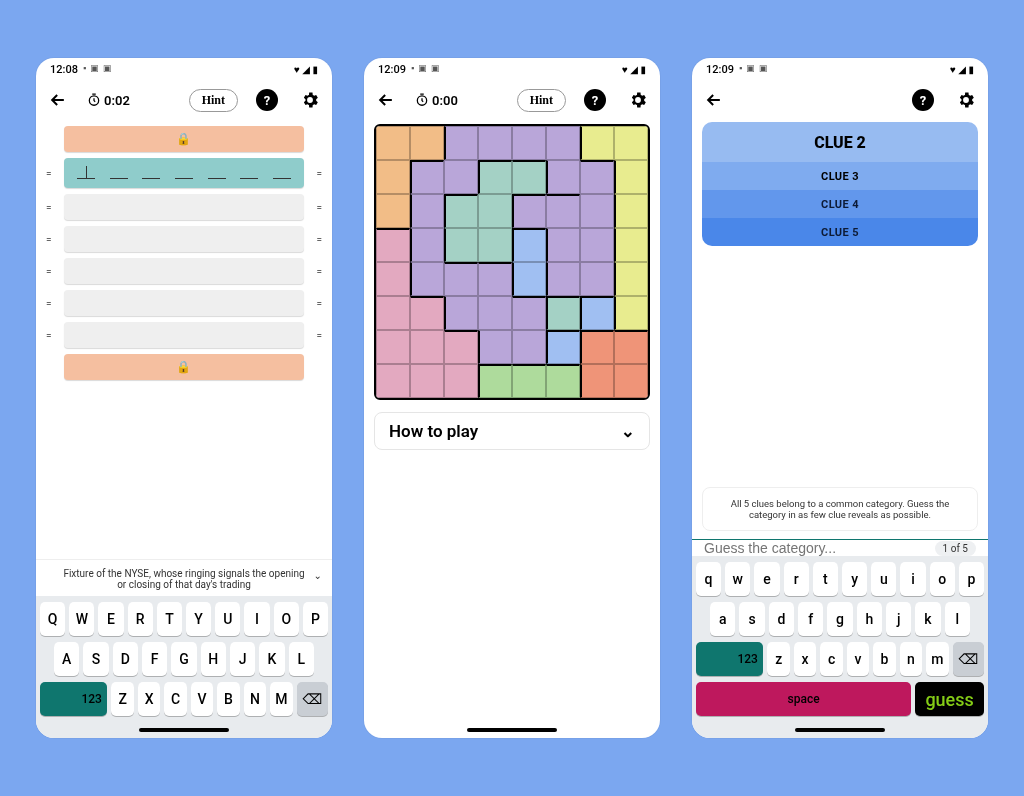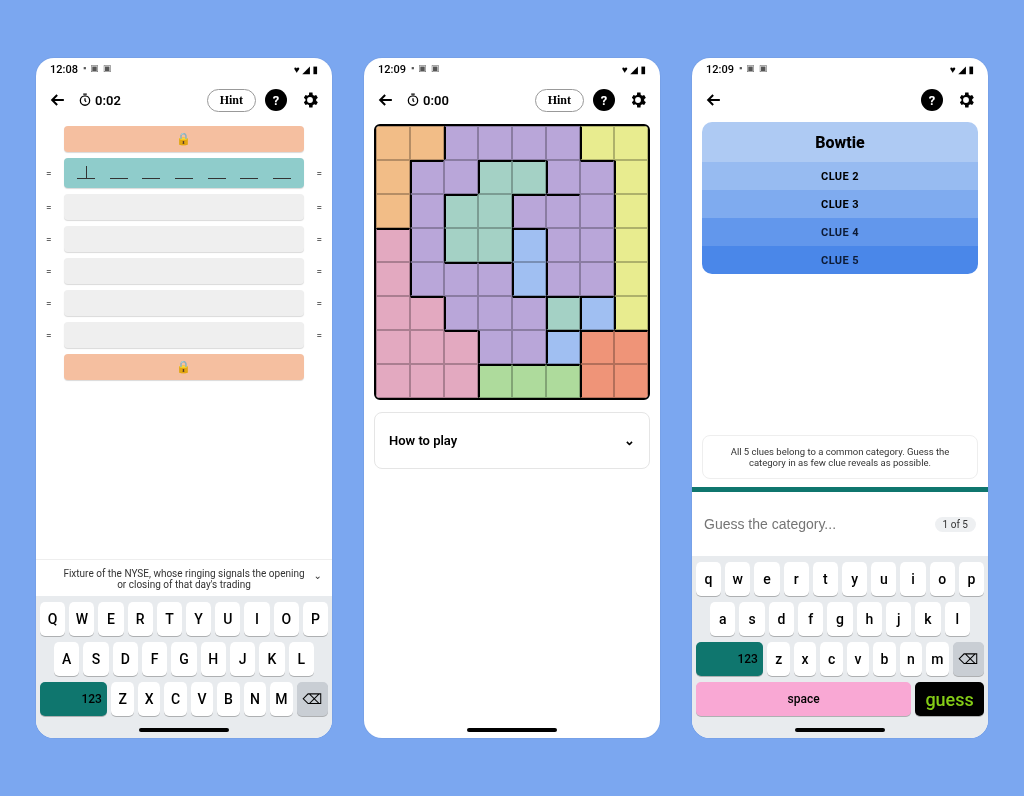--- a/index.html
+++ b/index.html
@@ -35,21 +35,21 @@
     color: #000;
   }
   .status-left { display:flex; align-items:flex-start; gap:5px; }
   .status-left-icons { font-size:9px; color:#555; letter-spacing:1px;}
   .status-right { display:flex; align-items:center; gap:2px; font-size:10px;}
   .app-bar {
     height: 40px;
     display: flex;
     align-items: center;
     padding: 0 8px;
-    gap: 6px;
+    gap: 15px;
   }
   .icon-btn {
     width: 28px; height: 28px;
     display:flex; align-items:center; justify-content:center;
     border-radius: 50%;
     cursor: pointer;
   }
   .timer-box { display:flex; align-items:center; gap:3px; font-size:13px; font-weight:600;}
   .hint-btn {
     border: 1.5px solid #999;
@@ -140,23 +140,23 @@
   .bt { border-top:2.5px solid #000; }
   .bl { border-left:2.5px solid #000; }
   .c-or{background:#f2bd87;} .c-pu{background:#b9a6d9;} .c-ye{background:#e8ec8f;}
   .c-te{background:#a4d1c5;} .c-pk{background:#e3a9c0;} .c-bl{background:#a0bff2;}
   .c-gn{background:#aedb9c;} .c-rd{background:#ef9478;}
 
   .howto {
     margin: 0 10px;
     border:1px solid #e5e5e5;
     border-radius:8px;
-    padding:20px 14px;
+    padding:8px 14px;
     display:flex; justify-content:space-between; align-items:center;
-    font-size:13px; font-weight:600;
+    font-size:17px; font-weight:600;
   }
 
   
   .clue-stack { margin:2px 10px 0 10px; border-radius:10px; overflow:hidden;}
   .clue-stack > div {
     height:28px; display:flex;align-items:center;justify-content:center;
     font-size:11px; font-weight:700; letter-spacing:0.4px;
   }
   .clue-stack > div:first-child { height:40px; font-size:16px; font-weight:800; letter-spacing:0;}
   .cs1{background:#aecaf3;} .cs2{background:#97bbf1;} .cs3{background:#7fabef;}
@@ -165,22 +165,22 @@
   .instr-box {
     margin: 8px 10px 8px 10px;
     border:1px solid #eee;
     border-radius:8px;
     padding:10px 14px;
     font-size:9.5px;
     text-align:center;
     color:#333;
   }
   .guess-bar {
-    border-top:5px solid #0f766e;
-    padding: 24px 12px;
+    border-top:1px solid #0f766e;
+    padding: 0 12px;
     display:flex; align-items:center; 
   }
   .guess-bar input {
     border:none; outline:none; font-size:14px; color:#888; flex:1;
   }
   .counter-pill {
     background:#eef0f2; border-radius:10px; font-size:10px; padding:2px 8px; color:#333;
   }
   .s3-mid-gap { flex:1; }
 </style>
@@ -450,21 +450,20 @@
         <div class="circle-dark">?</div>
       </div>
     <div class="icon-btn gear">
       <svg viewBox="0 0 24 24" fill="#000">
           <path d="M19.4 13a7.5 7.5 0 000-2l2-1.6-2-3.4-2.4.9a7.4 7.4 0 00-1.7-1L15 3h-4l-.3 2.9a7.4 7.4 0 00-1.7 1l-2.4-.9-2 3.4L6.6 11a7.5 7.5 0 000 2l-2 1.6 2 3.4 2.4-.9a7.4 7.4 0 001.7 1L11 21h4l.3-2.9a7.4 7.4 0 001.7-1l2.4.9 2-3.4zM12 15.5A3.5 3.5 0 1115.5 12 3.5 3.5 0 0112 15.5z"></path>
         </svg>
     </div>
   </div>
 
   <div class="clue-stack">
-    <div class="cs1">Bowtie</div>
     <div class="cs2">CLUE 2</div>
     <div class="cs3">CLUE 3</div>
     <div class="cs4">CLUE 4</div>
     <div class="cs5">CLUE 5</div>
   </div>
 
   <div class="s3-mid-gap"></div>
 
   <div class="instr-box">All 5 clues belong to a common category. Guess the category in as few clue reveals as possible.</div>
 
@@ -502,18 +501,18 @@
         <div class="key ">z</div>
         <div class="key ">x</div>
         <div class="key ">c</div>
         <div class="key ">v</div>
         <div class="key ">b</div>
         <div class="key ">n</div>
         <div class="key ">m</div>
         <div class="key bksp">⌫</div>
       </div>
       <div class="kb-row">
-        <div class="key space" style="background: #f9a8d4;">space</div>
+        <div class="key space" style="background: #be185d;">space</div>
         <div class="key guess">guess</div>
       </div>
     </div>
   <div class="home-ind"></div>
 </div>
 
 </body></html>

